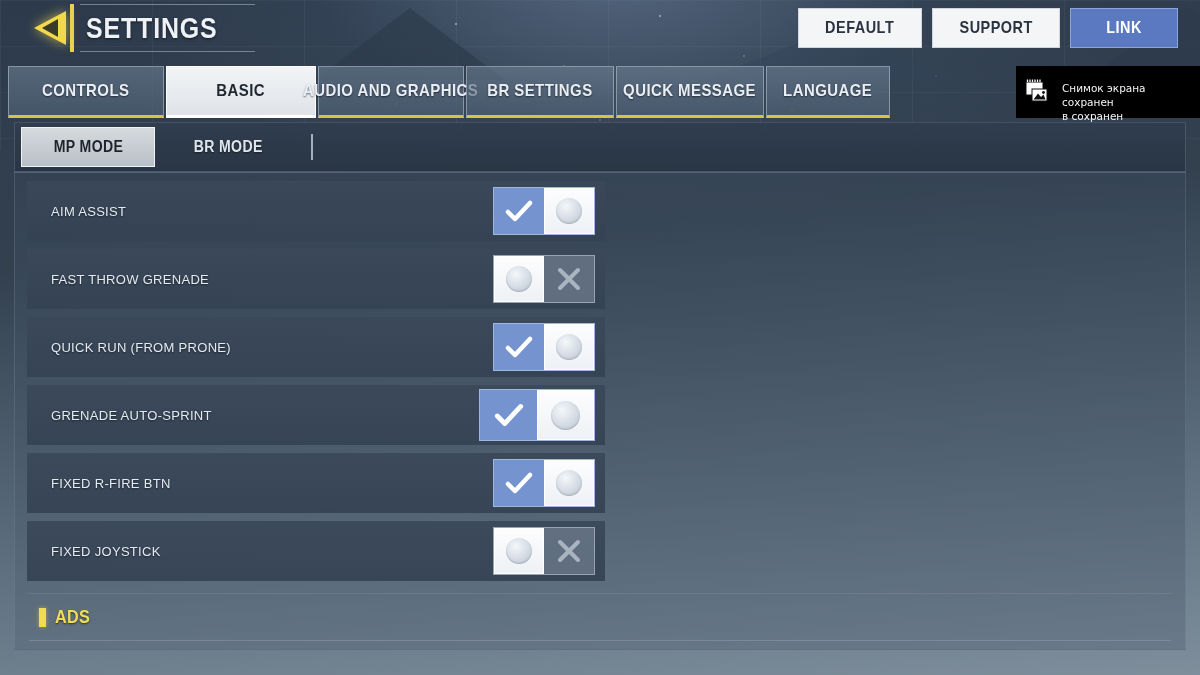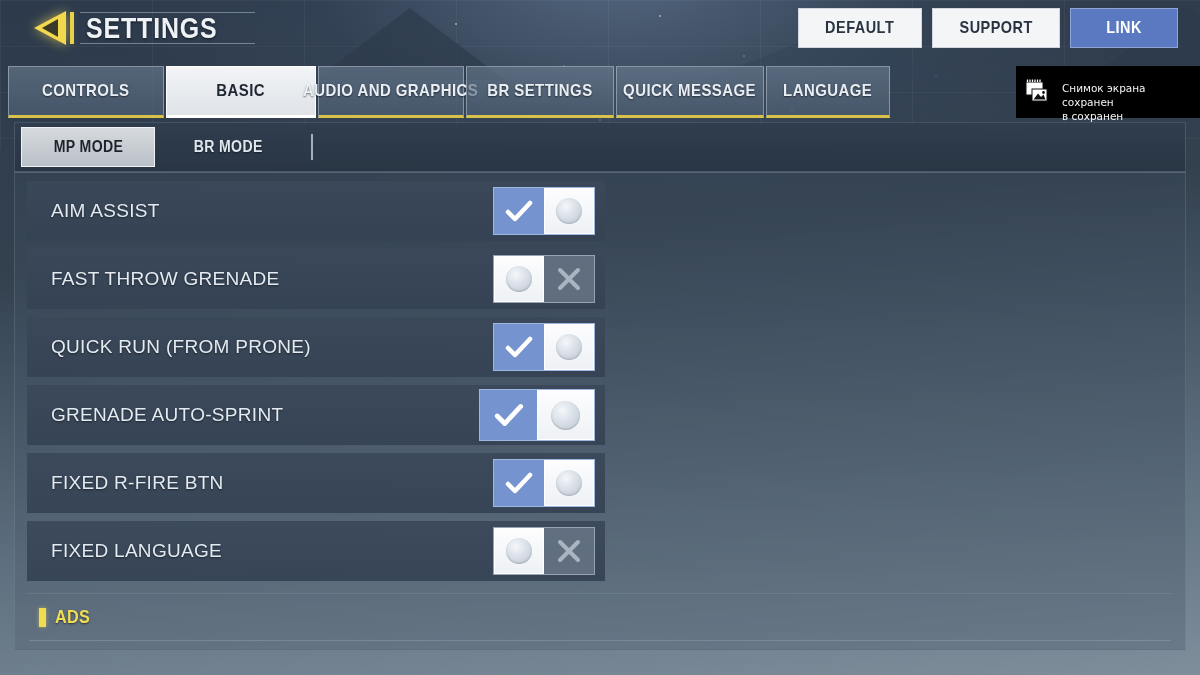--- a/index.html
+++ b/index.html
@@ -63,21 +63,21 @@
     display: flex; align-items: center; z-index: 6;
   }
   .logo-wrap { display: flex; align-items: center; margin-left: 28px; }
   .chev {
     width: 42px; height: 40px; position: relative;
     filter: drop-shadow(0 0 6px rgba(255,226,80,.65));
   }
   .chev svg { display: block; }
   .title-box {
     display: flex; align-items: center;
-    padding: 0 10px 0 12px; height: 32px;
+    padding: 0 10px 0 12px; height: 48px;
     border-left: 4px solid #e9d24a;
     position: relative;
   }
   .title-box:before, .title-box:after {
     content: ""; position: absolute; left: 6px; right: -6px; height: 1px;
     background: rgba(205,215,230,0.45);
   }
   .title-box:before { top: 0; }
   .title-box:after  { bottom: 0; }
   .page-title {
@@ -169,21 +169,21 @@
   }
 
   .grid2 { display: flex; flex-wrap: wrap; padding: 8px 8px 0 8px; }
   .srow {
     width: 578px; height: 60px; margin: 0 4px 8px 4px;
     background: linear-gradient(180deg, rgba(58,72,90,0.92) 0%, rgba(52,66,83,0.92) 100%);
     display: flex; align-items: center; padding: 0 10px 0 24px;
     cursor: pointer;
   }
   .srow-label {
-    color: #e4eaf1; font-size: 19px; letter-spacing: .3px; flex: 1;
+    color: #e4eaf1; font-size: 13px; letter-spacing: .3px; flex: 1;
     text-shadow: 0 1px 2px rgba(0,0,0,.5);
   }
 
   
   .tgl {
     width: 102px; height: 48px; flex: 0 0 auto; position: relative;
     display: flex; cursor: pointer;
     border: 1px solid rgba(200,212,226,0.55);
   }
   .tgl.big { width: 116px; height: 52px; }
@@ -392,21 +392,21 @@
                 <polyline points="4,13 11,20 26,4" fill="none" stroke="#ffffff" stroke-width="4.5" stroke-linecap="round" stroke-linejoin="round"></polyline>
               </svg>
           </div>
           <div class="tgl-half knob-cell">
               <div class="knob"></div>
             </div>
         </div>
       </div>
 
       <div class="srow">
-        <div class="srow-label">FIXED LANGUAGE</div>
+        <div class="srow-label">FIXED JOYSTICK</div>
         <div class="tgl off">
           <div class="tgl-half knob-cell">
               <div class="knob"></div>
             </div>
           <div class="tgl-half mark-cell">
             <svg class="mark-x" width="28" height="28" viewBox="0 0 28 28">
                 <line x1="5" y1="5" x2="23" y2="23" stroke="#aab4c0" stroke-width="4" stroke-linecap="round"></line>
                 <line x1="23" y1="5" x2="5" y2="23" stroke="#aab4c0" stroke-width="4" stroke-linecap="round"></line>
               </svg>
           </div>

